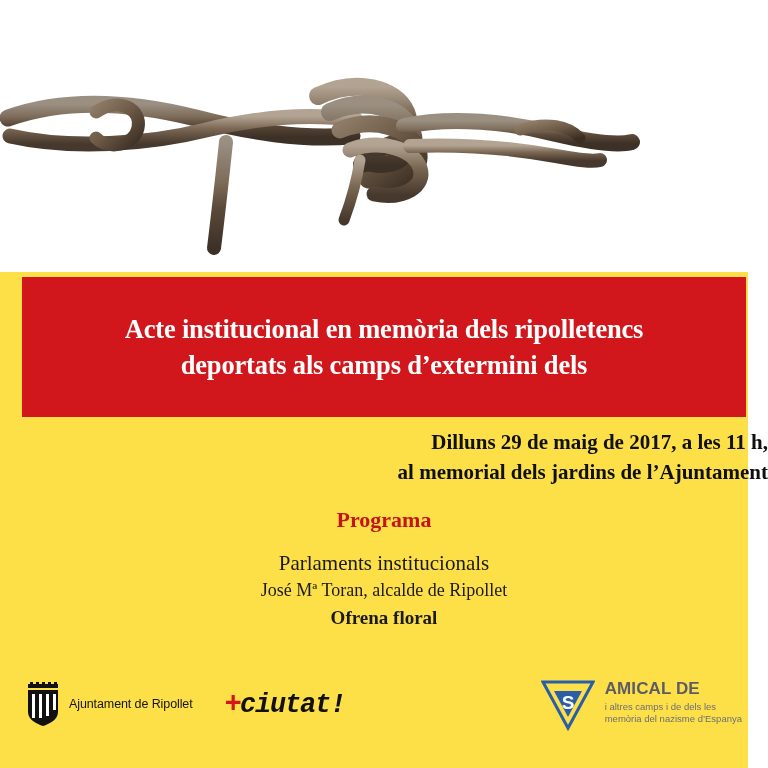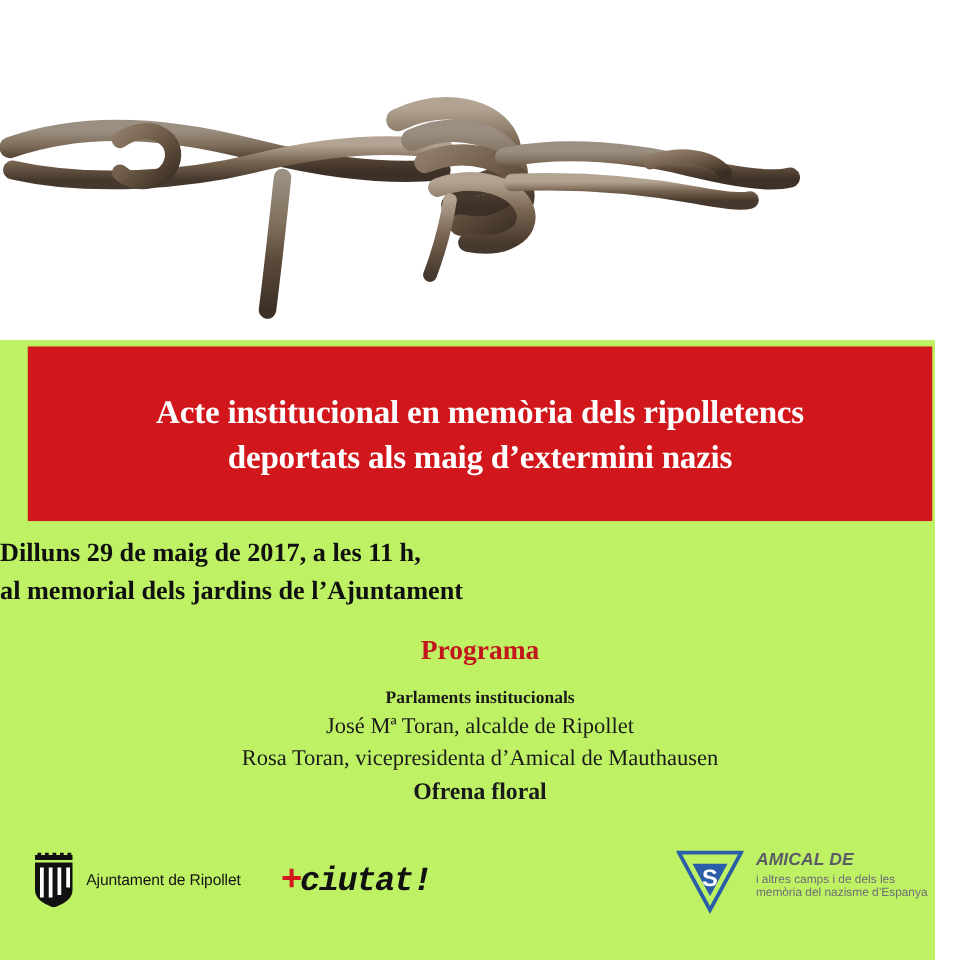--- a/index.html
+++ b/index.html
@@ -13,21 +13,21 @@
     background: #ffffff;
     font-family: "Liberation Serif", serif;
     overflow: hidden;
     position: relative;
   }
 
   .poster {
     position: relative;
     width: 748px;
     height: 768px;
-    background: #bef264;
+    background: #fde047;
   }
 
   
   .photo {
     position: absolute;
     left: 0;
     top: 0;
     width: 768px;
     height: 272px;
     background: #ffffff;
@@ -64,21 +64,21 @@
   }
   .red-band-inner .line1 { display: block; }
   .red-band-inner .line2 { display: block; }
 
   
   .when-where {
     position: absolute;
     left: 0;
     top: 428px;
     width: 768px;
-    text-align: left;
+    text-align: right;
     color: #101010;
     font-weight: bold;
     font-size: 21px;
     line-height: 1.42;
   }
   .when-where span { display: block; }
 
   
   .programa {
     position: absolute;
@@ -90,22 +90,22 @@
   }
   .programa-title {
     color: #c3161c;
     font-weight: bold;
     font-size: 22px;
     line-height: 1.35;
     display: block;
     margin-bottom: 14px;
   }
   .programa-sub {
-    font-weight: bold;
-    font-size: 14px;
+    font-weight: normal;
+    font-size: 21px;
     line-height: 1.38;
     display: block;
   }
   .programa-item {
     font-weight: normal;
     font-size: 18px;
     line-height: 1.42;
     display: block;
   }
   .programa-closing {
@@ -177,27 +177,26 @@
     height: 54px;
     position: relative;
     flex: none;
   }
   .amical-text {
     font-family: "Liberation Sans", sans-serif;
     padding-top: 2px;
   }
   .amical-title {
     color: #5c5c66;
-    font-size: 14px;
+    font-size: 17px;
     font-weight: bold;
     line-height: 1.06;
     letter-spacing: 0.1px;
     white-space: nowrap;
     display: block;
-    font-style: italic;
   }
   .amical-sub {
     color: #6d6d77;
     font-size: 9.5px;
     line-height: 1.22;
     letter-spacing: 0;
     white-space: nowrap;
     display: block;
   }
   .amical-sub.first { margin-top: 3px; }
@@ -245,34 +244,33 @@
 
       <path d="M404 126 C 452 116, 510 122, 556 134 C 590 142, 616 146, 632 142" stroke="url(#wireG)" stroke-width="16" fill="none" stroke-linecap="round"></path>
       <path d="M410 146 C 460 144, 512 148, 556 156 C 578 160, 592 162, 600 160" stroke="url(#wireG2)" stroke-width="14" fill="none" stroke-linecap="round"></path>
       <path d="M520 130 C 546 120, 570 126, 580 138" stroke="url(#wireG3)" stroke-width="11" fill="none" stroke-linecap="round"></path>
     </svg>
   </div>
 
   <div class="red-band">
     <div class="red-band-inner">
       <span class="line1">Acte institucional en memòria dels ripolletencs</span>
-      <span class="line2">deportats als maig d’extermini nazis</span>
+      <span class="line2">deportats als camps d’extermini dels</span>
     </div>
   </div>
 
   <div class="when-where">
     <span>Dilluns 29 de maig de 2017, a les 11 h,</span>
     <span>al memorial dels jardins de l’Ajuntament</span>
   </div>
 
   <div class="programa">
     <span class="programa-title">Programa</span>
     <span class="programa-sub">Parlaments institucionals</span>
     <span class="programa-item">José Mª Toran, alcalde de Ripollet</span>
-    <span class="programa-item">Rosa Toran, vicepresidenta d’Amical de Mauthausen</span>
     <span class="programa-closing">Ofrena floral</span>
   </div>
 
   <div class="footer">
 
     <div class="logo-ajuntament">
       <span class="shield">
         <svg width="34" height="44" viewBox="0 0 34 44" aria-hidden="true">
           <path d="M2 8 h30 v22 c0 8 -9 12 -15 14 C11 42 2 38 2 30 Z" fill="#111111"></path>
           <rect x="2" y="2" width="30" height="4" fill="#111111"></rect>

